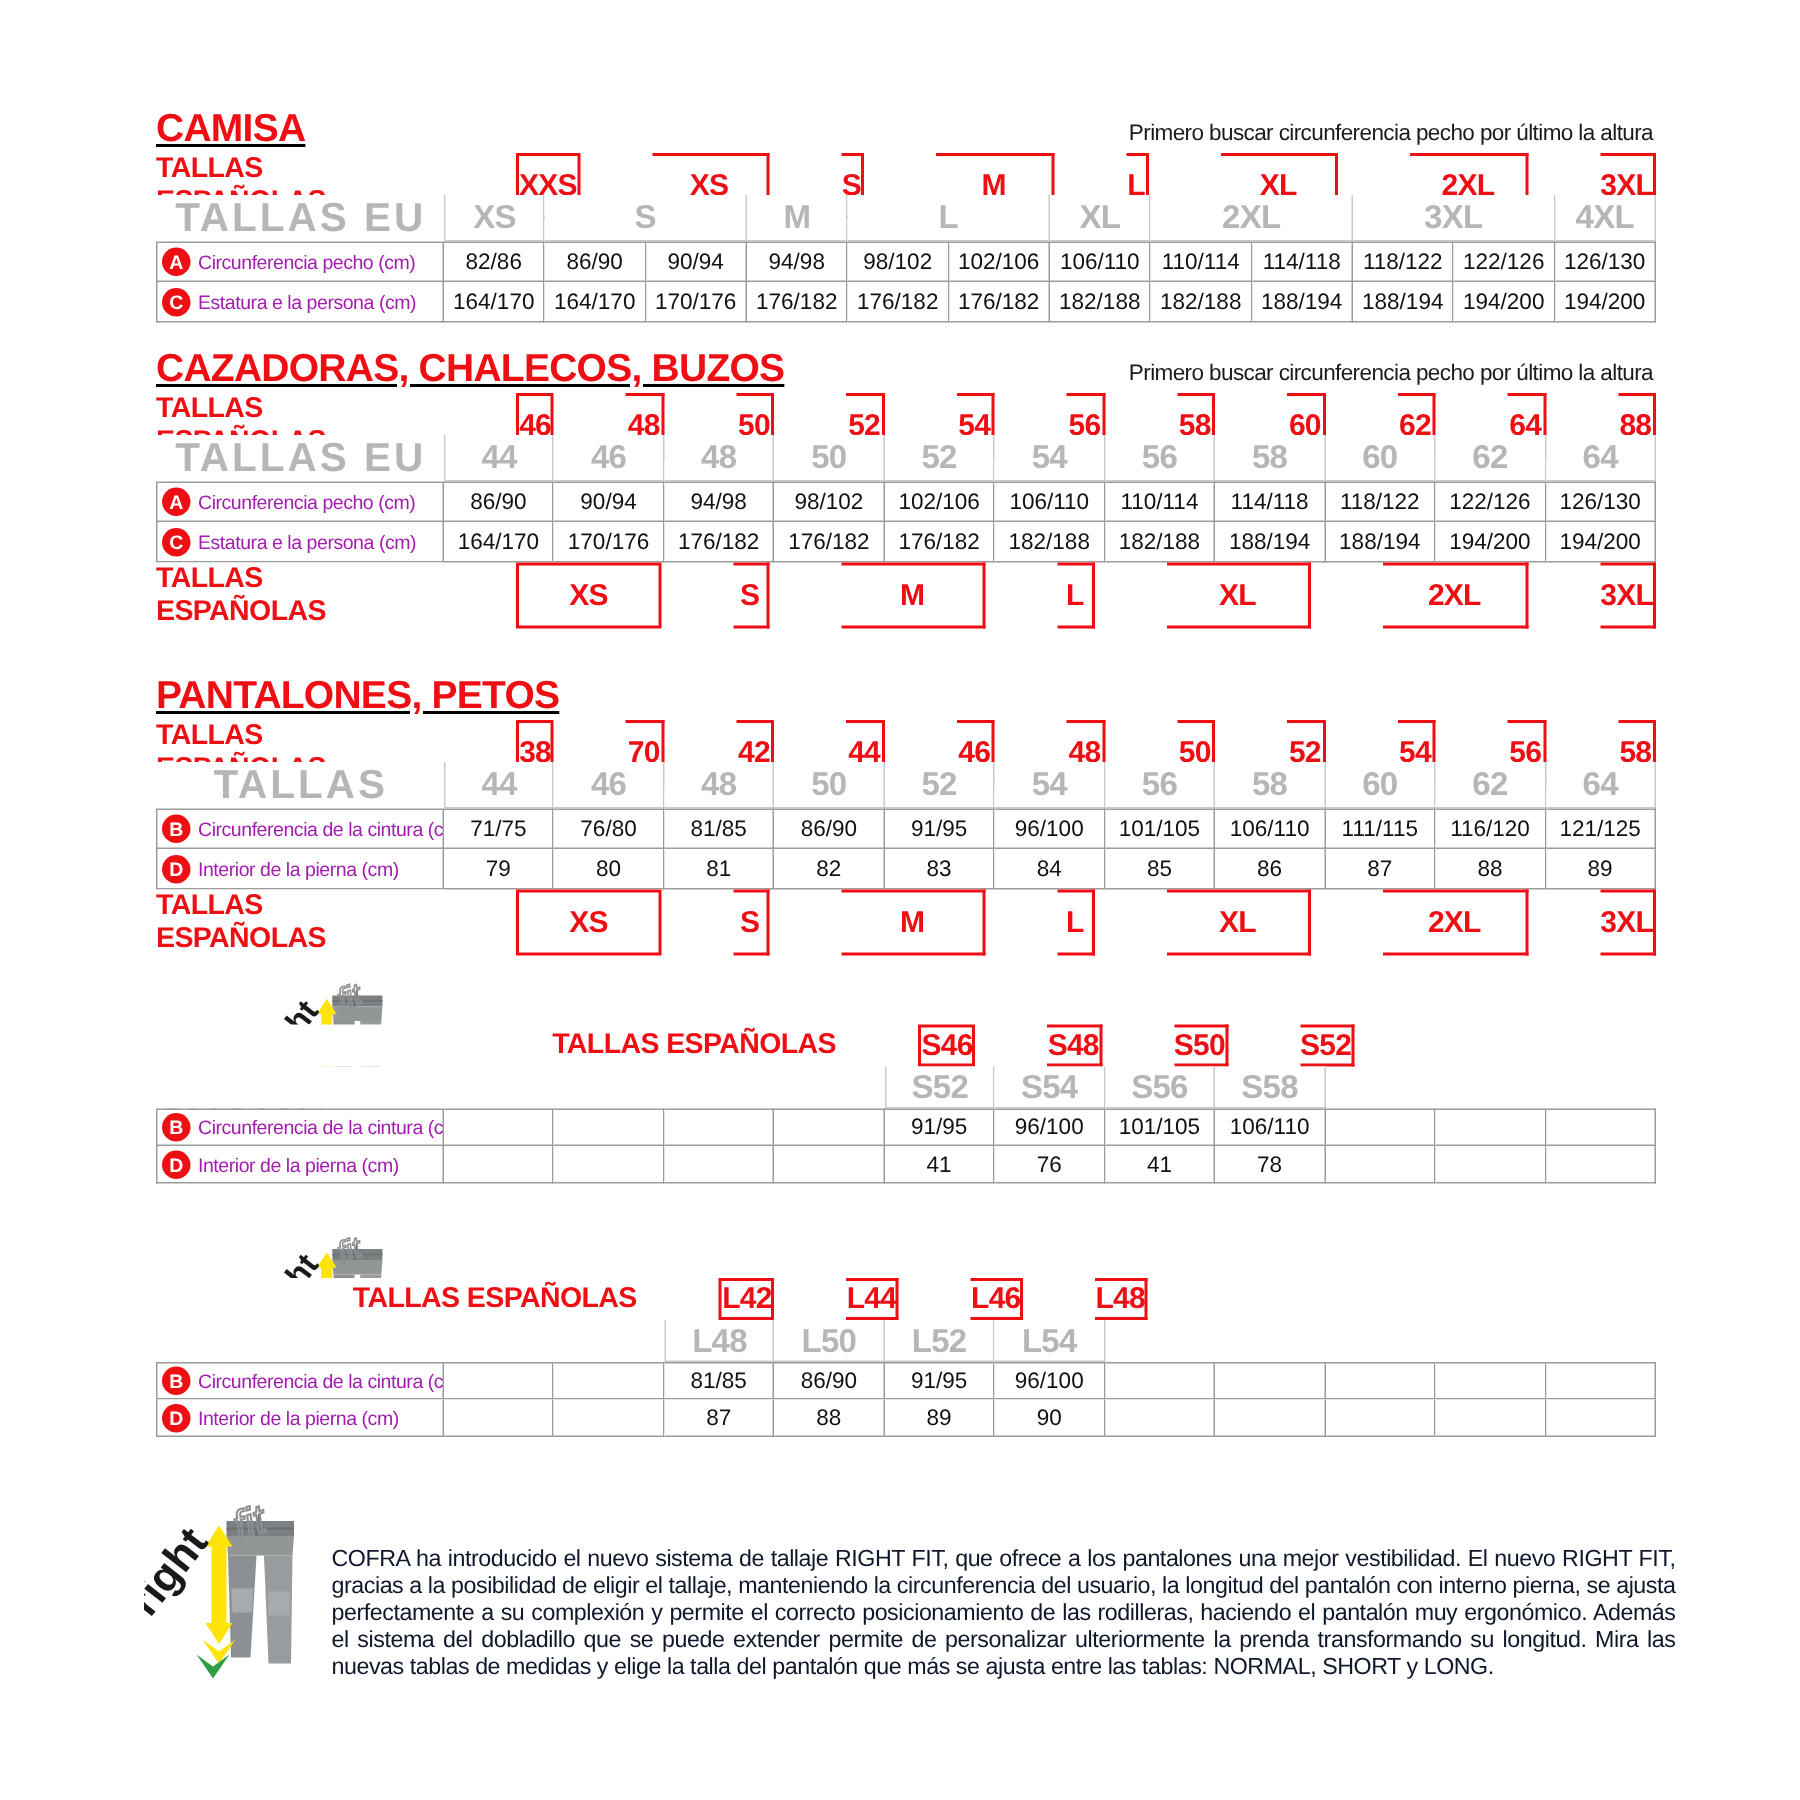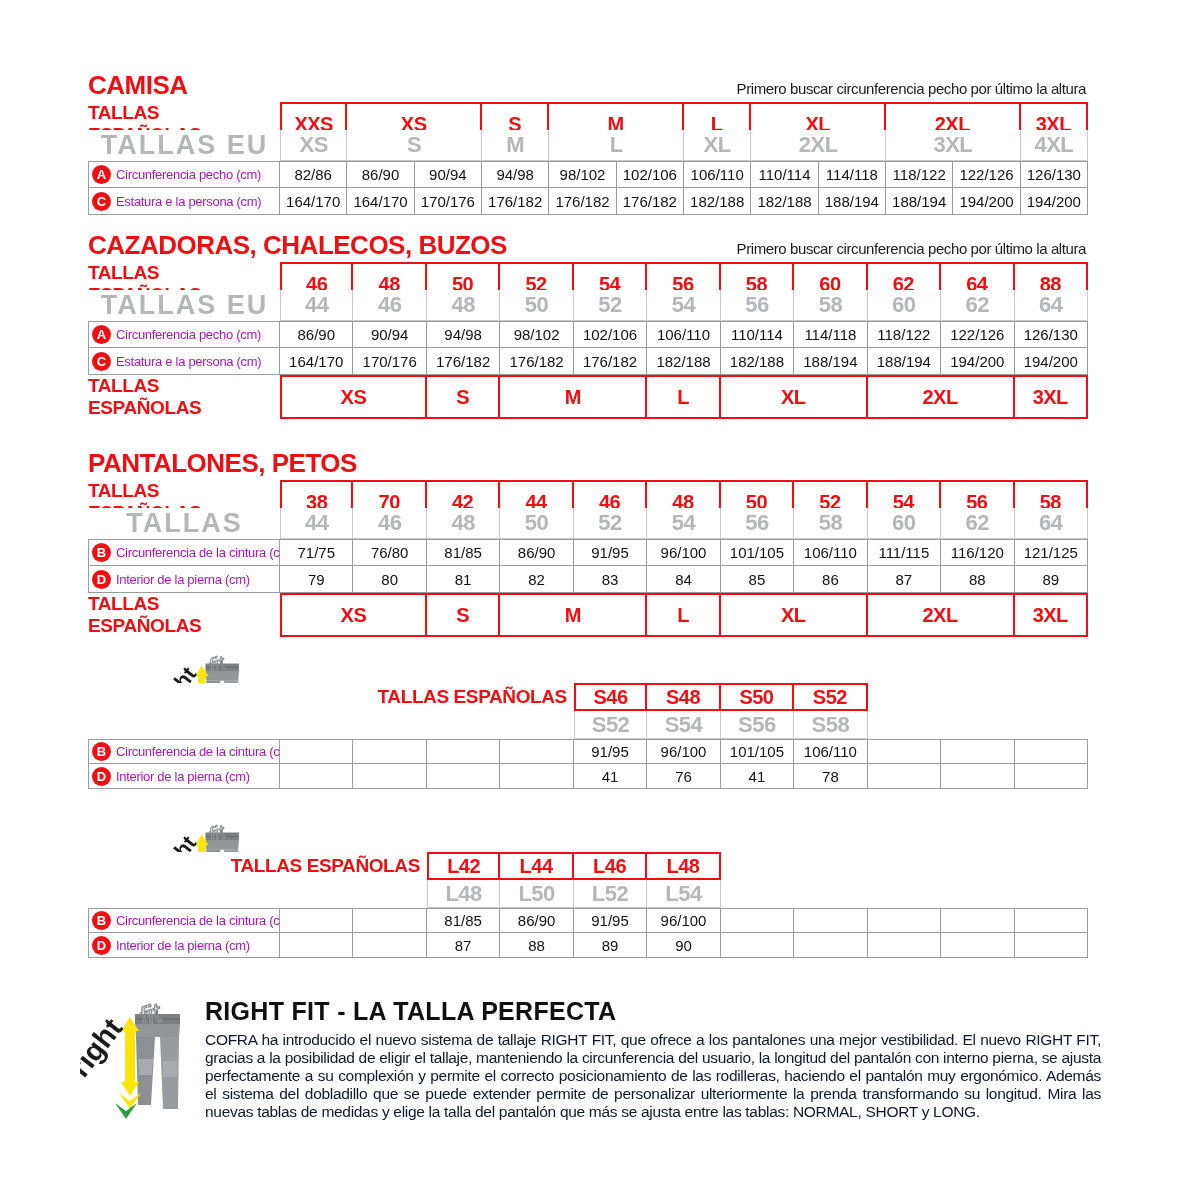--- a/index.html
+++ b/index.html
@@ -5,39 +5,39 @@
   :root{
     --red:#ee0f14;
     --gray:#b5b6b8;
     --line:#9b9b9b;
     --lline:#c9c9c9;
     --labelw:192px;
   }
   html,body{margin:0;padding:0;background:#fff;}
   .page{position:relative;width:1200px;height:1200px;background:#fff;overflow:hidden;
         font-family:"Liberation Sans",sans-serif;}
-  .sec{position:absolute;left:88px;width:1000px;}
+  .sec{position:absolute;left:104px;width:1000px;text-decoration:underline;}
   #sec-camisa{top:72px;}
   #sec-cazadoras{top:232px;}
   #sec-pantalones{top:450px;}
   #sec-short{top:655px;height:140px;}
   #sec-long{top:824px;height:140px;}
   #sec-rightfit{top:995px;height:145px;}
 
   .sec-title{color:var(--red);font-weight:bold;font-size:26px;letter-spacing:-0.5px;line-height:26px;}
   .sec-note{position:absolute;right:2px;top:8px;font-size:15px;color:#1a1a1a;letter-spacing:-0.4px;}
   .tbl{position:absolute;left:0;top:30px;width:1000px;}
   #sec-short .tbl,#sec-long .tbl{top:28px;}
 
   .trow{display:grid;grid-template-columns:var(--labelw) repeat(var(--cols),1fr);}
   .cell{display:flex;align-items:center;justify-content:center;box-sizing:border-box;background:#fff;}
 
   
   .es-row{height:28px;}
-  .es-cell{border:2px solid var(--red);border-left:none;color:var(--red);font-weight:bold;font-size:20px;letter-spacing:-0.5px;}
+  .es-cell{border:2px solid var(--red);border-left:none;color:var(--red);font-weight:bold;font-size:20px;letter-spacing:-0.5px;margin-left:48px;}
   .es-cell.first{border-left:2px solid var(--red);}
   .lbl-es{color:var(--red);font-weight:bold;font-size:19px;letter-spacing:-0.4px;
           display:flex;align-items:center;justify-content:flex-end;padding-right:7px;box-sizing:border-box;}
 
   
   .eu-row{height:31px;}
   .t-short .eu-row,.t-long .eu-row{height:28px;}
   .eu-cell{border:1px solid var(--lline);border-top:none;border-left:none;color:var(--gray);
            font-weight:bold;font-size:22px;letter-spacing:-0.5px;}
   .eu-cell.first{border-left:1px solid var(--lline);}
@@ -434,17 +434,16 @@
           <div class="cell vcell"></div>
           <div class="cell vcell"></div>
         </div>
       </div>
   </section>
 
   <section class="sec" id="sec-rightfit">
     <svg class="logo-big">
         <use href="#rf-logo"></use>
       </svg>
-    <div class="rf-heading">RIGHT FIT - LA TALLA PERFECTA</div>
     <div class="rf-par">COFRA ha introducido el nuevo sistema de tallaje RIGHT FIT, que ofrece a los pantalones una mejor vestibilidad. El nuevo RIGHT FIT, gracias a la posibilidad de eligir el tallaje, manteniendo la circunferencia del usuario, la longitud del pantalón con interno pierna, se ajusta perfectamente a su complexión y permite el correcto posicionamiento de las rodilleras, haciendo el pantalón muy ergonómico. Además el sistema del dobladillo que se puede extender permite de personalizar ulteriormente la prenda transformando su longitud. Mira las nuevas tablas de medidas y elige la talla del pantalón que más se ajusta entre las tablas: NORMAL, SHORT y LONG.</div>
   </section>
 
 </div>
 
 </body></html>

